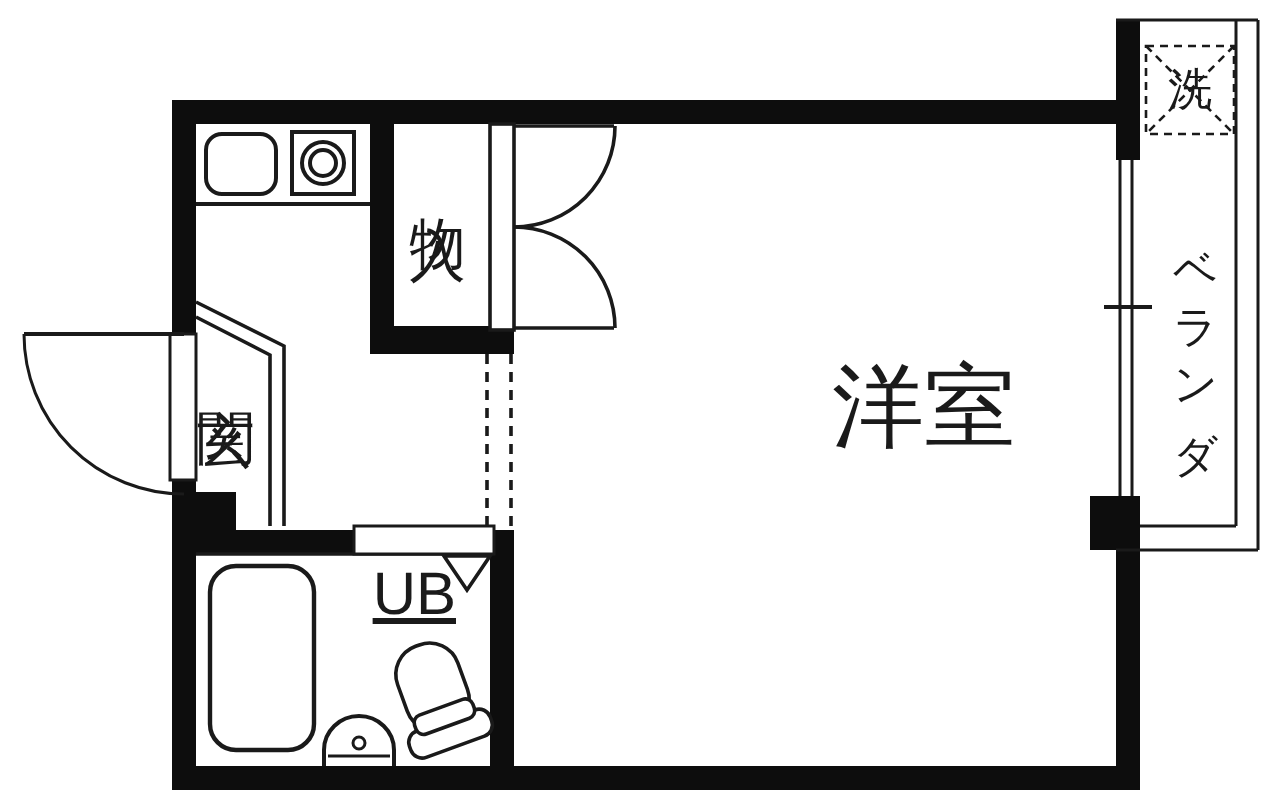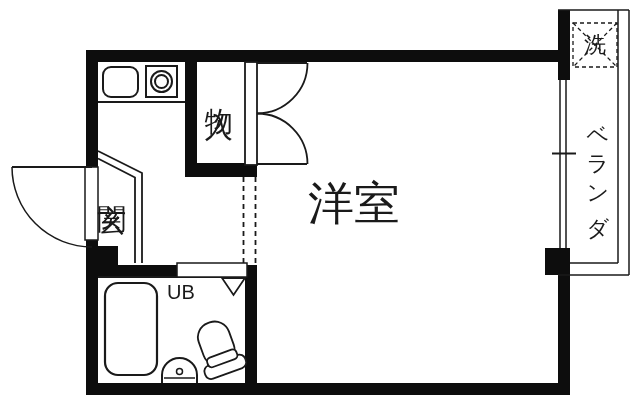--- a/index.html
+++ b/index.html
@@ -3,21 +3,21 @@
 <meta charset="utf-8">
 <style>
   html,body{margin:0;padding:0;background:#ffffff;}
   .stage{
     position:relative;width:640px;height:402px;background:#ffffff;overflow:hidden;
     font-family:"Liberation Sans","DejaVu Sans",sans-serif;color:#111;
   }
   .stage svg{position:absolute;left:0;top:0;}
   .label{position:absolute;color:#1a1a1a;line-height:1.08;white-space:nowrap;}
   .vert{writing-mode:vertical-rl;text-orientation:upright;}
-  .center{text-align:left;}
+  .center{text-align:right;}
 </style>
 </head>
 <body>
 
 <div class="stage">
 
   <svg width="640" height="402" viewBox="0 0 640 402">
 
     <g fill="#0d0d0d">
       <rect x="86" y="50" width="476" height="12"></rect>
@@ -102,19 +102,19 @@
   </svg>
 
   <div class="label center" style="left:308px;top:179px;width:200px;">
     <div style="font-size:46px;">洋室</div>
   </div>
 
   <div class="label vert" style="left:96px;top:181px;font-size:29px;letter-spacing:2px;">玄関</div>
 
   <div class="label vert" style="left:203px;top:86px;font-size:28px;letter-spacing:4px;">物入</div>
 
-  <div class="label center" style="left:167px;top:282px;width:50px;font-size:20px;">UB</div>
+  <div class="label center" style="left:178px;top:282px;width:50px;font-size:30px;text-decoration:underline;">UB</div>
 
   <div class="label" style="left:584px;top:33px;font-size:22px;">洗</div>
 
   <div class="label vert" style="left:586px;top:110px;font-size:22px;letter-spacing:5px;">ベランダ</div>
 
 </div>
 
 </body></html>

